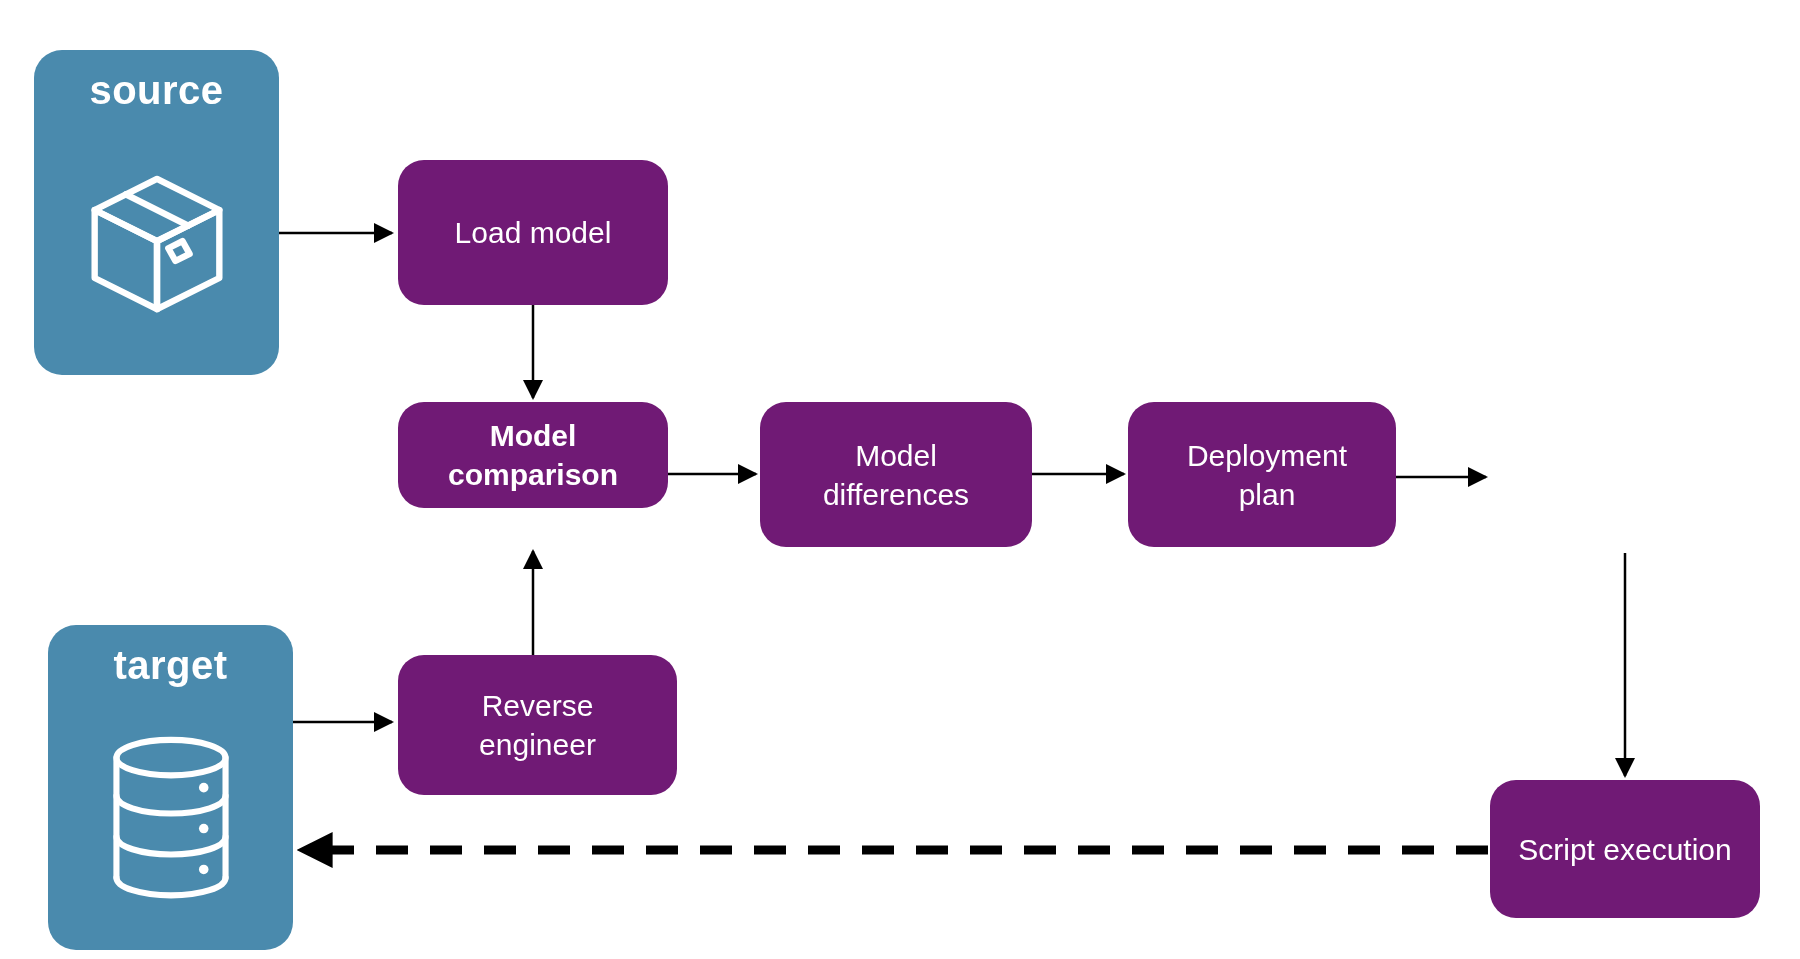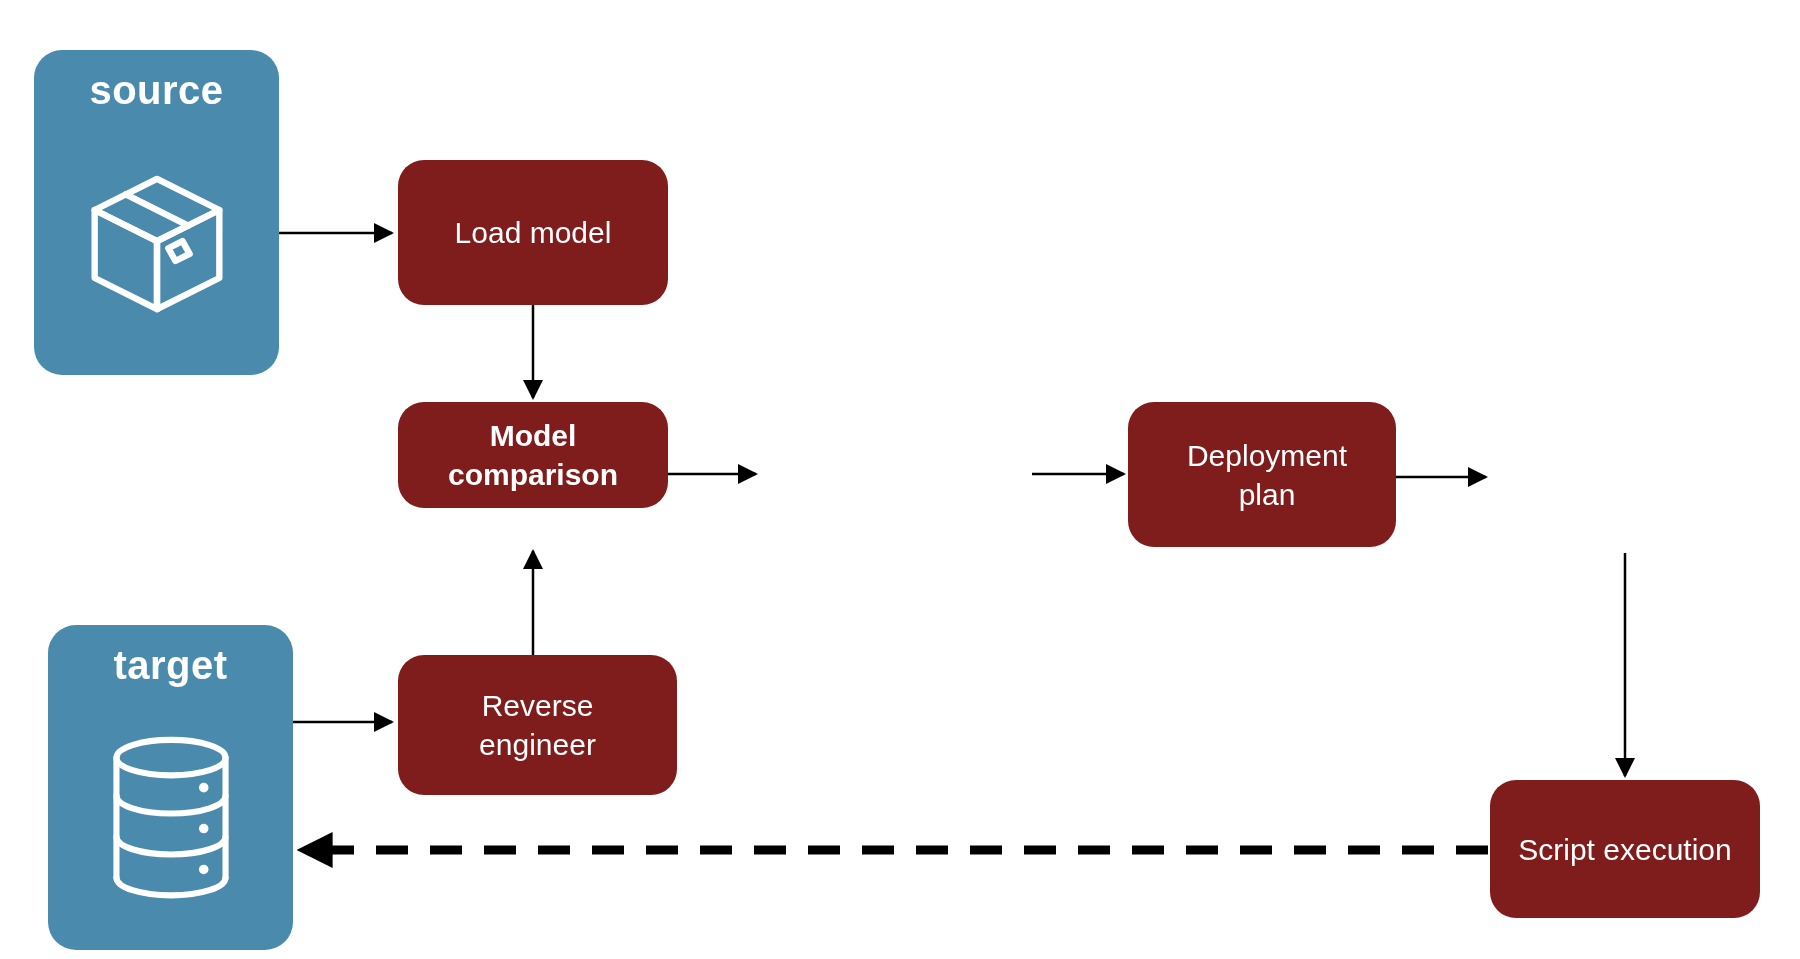--- a/index.html
+++ b/index.html
@@ -12,21 +12,21 @@
     width: 1800px;
     height: 959px;
     background: #ffffff;
     font-family: "Liberation Sans", sans-serif;
     overflow: hidden;
   }
 
   
   .node {
     position: absolute;
-    background: #7f1d1d;
+    background: #701a75;
     color: #ffffff;
     border-radius: 26px;
     display: flex;
     align-items: center;
     justify-content: center;
     text-align: center;
     font-size: 30px;
     line-height: 1.3;
     padding: 0 22px;
     box-sizing: border-box;
@@ -139,20 +139,21 @@
         <circle cx="79" cy="72" r="3.5" fill="#ffffff" stroke="none"></circle>
         <circle cx="79" cy="102" r="3.5" fill="#ffffff" stroke="none"></circle>
       </svg>
     </div>
   </div>
 
   <div class="node" id="node-load-model">Load model</div>
 
   <div class="node" id="node-model-comparison">Model comparison</div>
 
+  <div class="node" id="node-model-differences">Model differences</div>
 
   <div class="node" id="node-deployment-plan">Deployment plan</div>
 
 
   <div class="node" id="node-reverse-engineer">Reverse engineer</div>
 
   <div class="node" id="node-script-execution">Script execution</div>
 
 </div>
 

